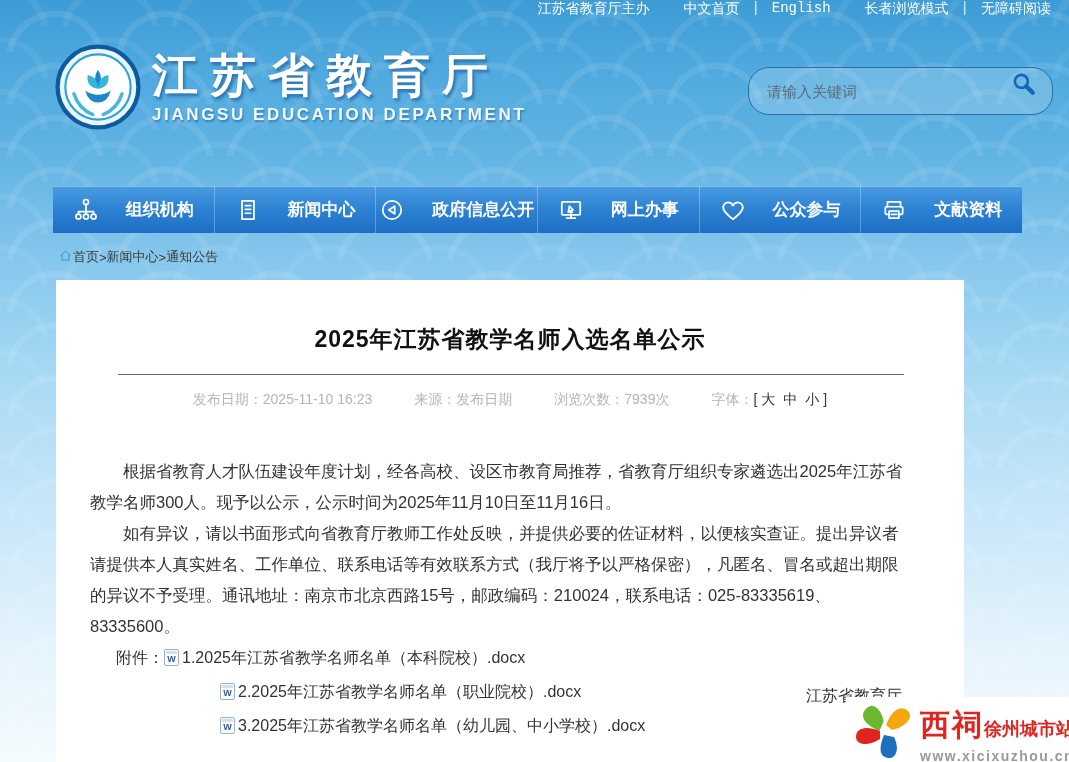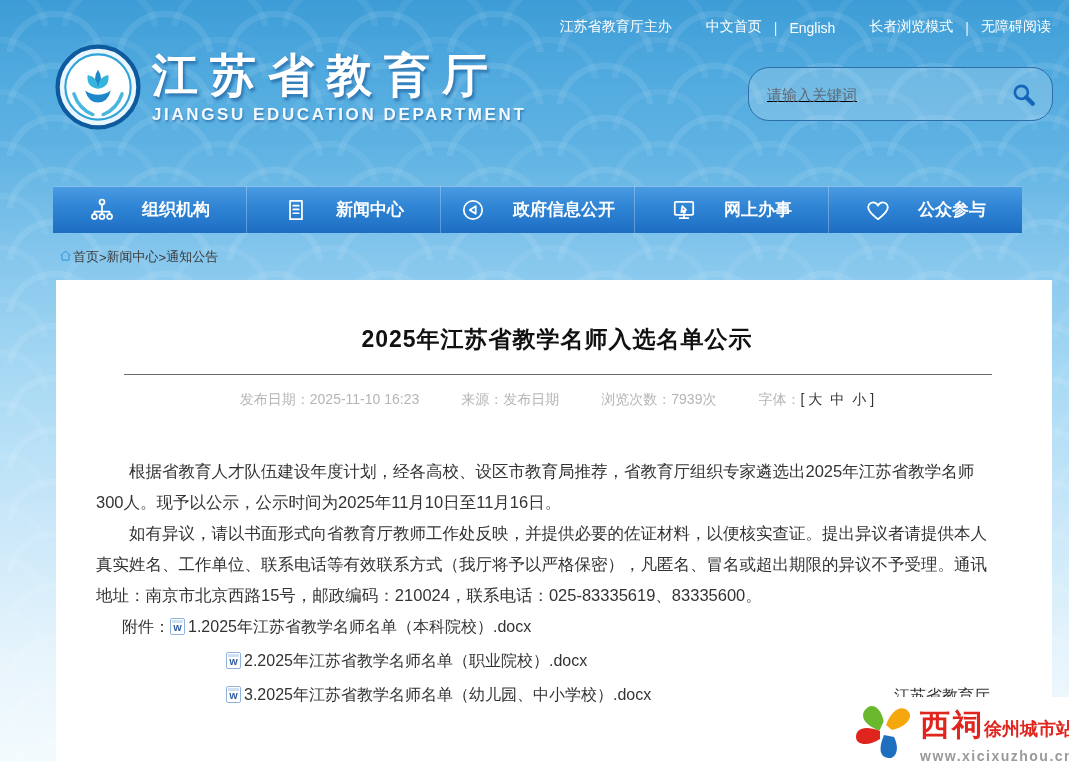--- a/index.html
+++ b/index.html
@@ -15,36 +15,36 @@
     background-image:
       radial-gradient(circle at 50% 115%, transparent 52%, rgba(255,255,255,.10) 53%, rgba(255,255,255,.10) 60%, transparent 61%),
       radial-gradient(circle at 50% 115%, transparent 52%, rgba(255,255,255,.07) 53%, rgba(255,255,255,.07) 60%, transparent 61%);
     background-size:110px 52px,110px 52px;
     background-position:0 0,55px 26px;
     opacity:.9;
   }
   .layer { position:absolute; }
 
   
-  .topbar { top:0; left:0; width:1069px; height:36px; display:flex; align-items:flex-end;
-            justify-content:flex-end; padding-right:18px; color:#fff; font-size:14px; z-index:3; }
+  .topbar { top:0; left:0; width:1069px; height:36px; display:flex; align-items:flex-start;
+            justify-content:flex-end; padding-right:18px; color:#fff; font-size:14px; z-index:3;font-family:Liberation Mono, monospace; }
   .topbar a { color:#fff; text-decoration:none; cursor:pointer; }
   .tb-gap { width:34px; }
   .tb-sep { margin:0 12px; color:rgba(255,255,255,.85); }
 
   
   .hdr { top:36px; left:0; width:1069px; height:142px; z-index:3; }
   .emblem { position:absolute; left:55px; top:8px; width:86px; height:86px; }
   .site-names { position:absolute; left:152px; top:14px; }
   .site-name { font-size:46px; font-weight:bold; color:#fff; letter-spacing:12px; line-height:1.1;
                text-shadow:2px 3px 3px rgba(25,90,155,.65), 0 0 1px #2a7fc0; }
   .site-name-en { margin-top:4px; font-size:17px; font-weight:bold; color:#f2faff; letter-spacing:2.6px;
                text-shadow:1px 2px 2px rgba(25,90,155,.6); }
-  .search { position:absolute; left:748px; top:31px; width:305px; height:54px; border:1px solid #2d6da8;
-            border-radius:21px; background:rgba(255,255,255,.18); display:flex; align-items:center; padding:0 14px 0 18px;text-decoration:underline; }
+  .search { position:absolute; left:748px; top:31px; width:305px; height:48px; border:1px solid #2d6da8;
+            border-radius:21px; background:rgba(255,255,255,.18); display:flex; padding:0 14px 0 18px; }
   .search input { flex:1; border:none; outline:none; background:transparent; font-size:15px; color:#2a3b4a; }
   .search input::placeholder { color:#5d6b78; }
   .search-btn { width:30px; height:30px; border:none; background:transparent; cursor:pointer; display:flex; align-items:center; justify-content:center; }
 
   
   .nav { top:186px; left:53px; width:969px; height:47px; display:flex; z-index:3;
          background:linear-gradient(180deg,#4a9ce2 0%,#2f84d4 45%,#1d6ec3 100%);
          box-shadow:inset 0 1px 0 rgba(255,255,255,.35); }
   .nav-item { flex:1; display:flex; align-items:center; justify-content:center; gap:27px;
               color:#fff; font-size:17px; font-weight:bold; cursor:pointer;
@@ -53,21 +53,21 @@
   .nicon { display:flex; align-items:center; }
   .nicon svg { stroke:#fff; fill:none; stroke-width:1.6; stroke-linecap:round; stroke-linejoin:round; }
 
   
   .crumbs { top:247px; left:58px; height:20px; display:flex; align-items:center; gap:0;
             font-size:13px; color:#3b3b3b; z-index:3; }
   .crumbs .home svg { stroke:#2d8fd4; fill:none; stroke-width:1.6; }
   .crumb { cursor:pointer; }
 
   
-  .panel { top:280px; left:56px; width:996px; height:482px; background:#fff; z-index:2;padding-left:6px; }
+  .panel { top:280px; left:56px; width:908px; height:482px; background:#fff; z-index:2; }
   .a-title { margin-top:44px; text-align:center; font-size:23px; font-weight:bold; color:#111; letter-spacing:1px; }
   .a-rule { height:1px; background:#6b6b6b; margin:19px 60px 0 62px; }
   .a-meta { margin-top:16px; display:flex; justify-content:center; gap:42px; font-size:14px; color:#b5b5b5;align-items:center; }
   .a-meta .fsz { color:#333; }
   .a-meta .fsz b { font-weight:normal; margin:0 4px; cursor:pointer; }
   .a-body { margin:47px 58px 0 34px; font-size:16.5px; color:#333; line-height:31px; }
   .a-body p { text-indent:33px; }
   .attach { margin-left:26px; font-size:16px; color:#333; line-height:31px; }
   .attach-row2 { margin-left:130px; }
   .attach .doc-ic { display:inline-block; vertical-align:-3px; margin-right:3px; }
@@ -167,20 +167,31 @@
     <span>网上办事</span>
   </div>
   <div class="nav-item">
     <span class="nicon">
       <svg width="26" height="26" viewBox="0 0 24 24">
         <path d="M12 20.5 C8 17.5 4.5 14.5 3.3 11.2 C2.2 8.2 4.2 5 7.4 5 C9.4 5 11.2 6.2 12 8 C12.8 6.2 14.6 5 16.6 5 C19.8 5 21.8 8.2 20.7 11.2 C19.5 14.5 16 17.5 12 20.5 Z"></path>
       </svg>
     </span>
     <span>公众参与</span>
   </div>
+  <div class="nav-item">
+    <span class="nicon">
+      <svg width="26" height="26" viewBox="0 0 24 24">
+        <path d="M6 9V4.5h12V9"></path>
+          <rect x="4" y="9" width="16" height="7" rx="1"></rect>
+        <path d="M7.5 13h9v6.5h-9z" fill="#2f84d4"></path>
+          <path d="M9.5 16h5"></path>
+      </svg>
+    </span>
+    <span>文献资料</span>
+  </div>
 </div>
 
 <div class="layer crumbs">
   <span class="home">
     <svg width="15" height="14" viewBox="0 0 24 24">
         <path d="M3.5 11 L12 4 L20.5 11 M6 10v9h12v-9"></path>
       </svg>
   </span>
   <span class="crumb">首页</span>
     <span>&gt;</span>

